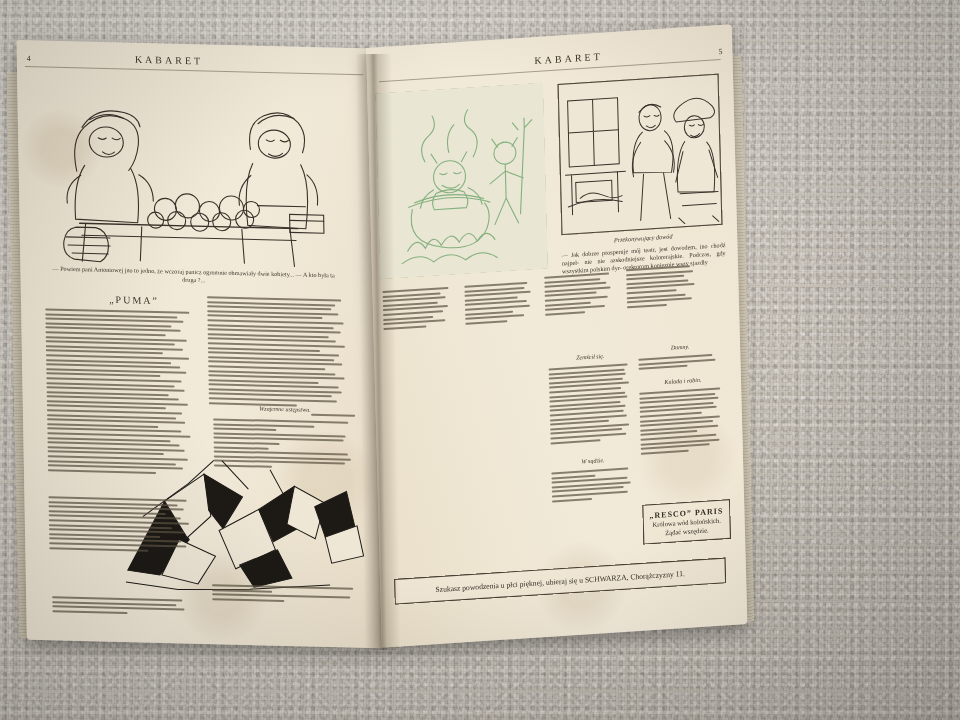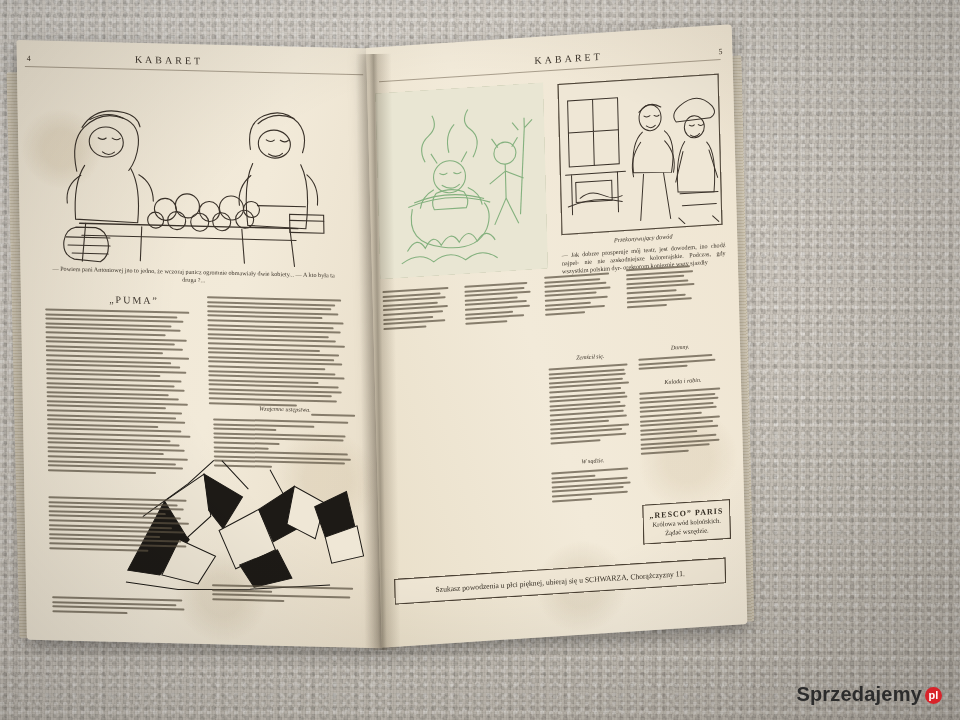--- a/index.html
+++ b/index.html
@@ -528,16 +528,13 @@
       <div class="adbox" style="left:14px;top:532px;width:332px;height:26px;">
         <div class="t" style="font-size:7.6px;">Szukasz powodzenia u płci pięknej, ubieraj się u SCHWARZA, Chorążczyzny 11.</div>
       </div>
     </div>
 
     <div class="gutter"></div>
   </div>
 
   <div class="vignette"></div>
 
-  <div id="watermark">
-    <span>Sprzedajemy</span><span class="dot">pl</span>
-  </div>
 </div>
 
 </body></html>

